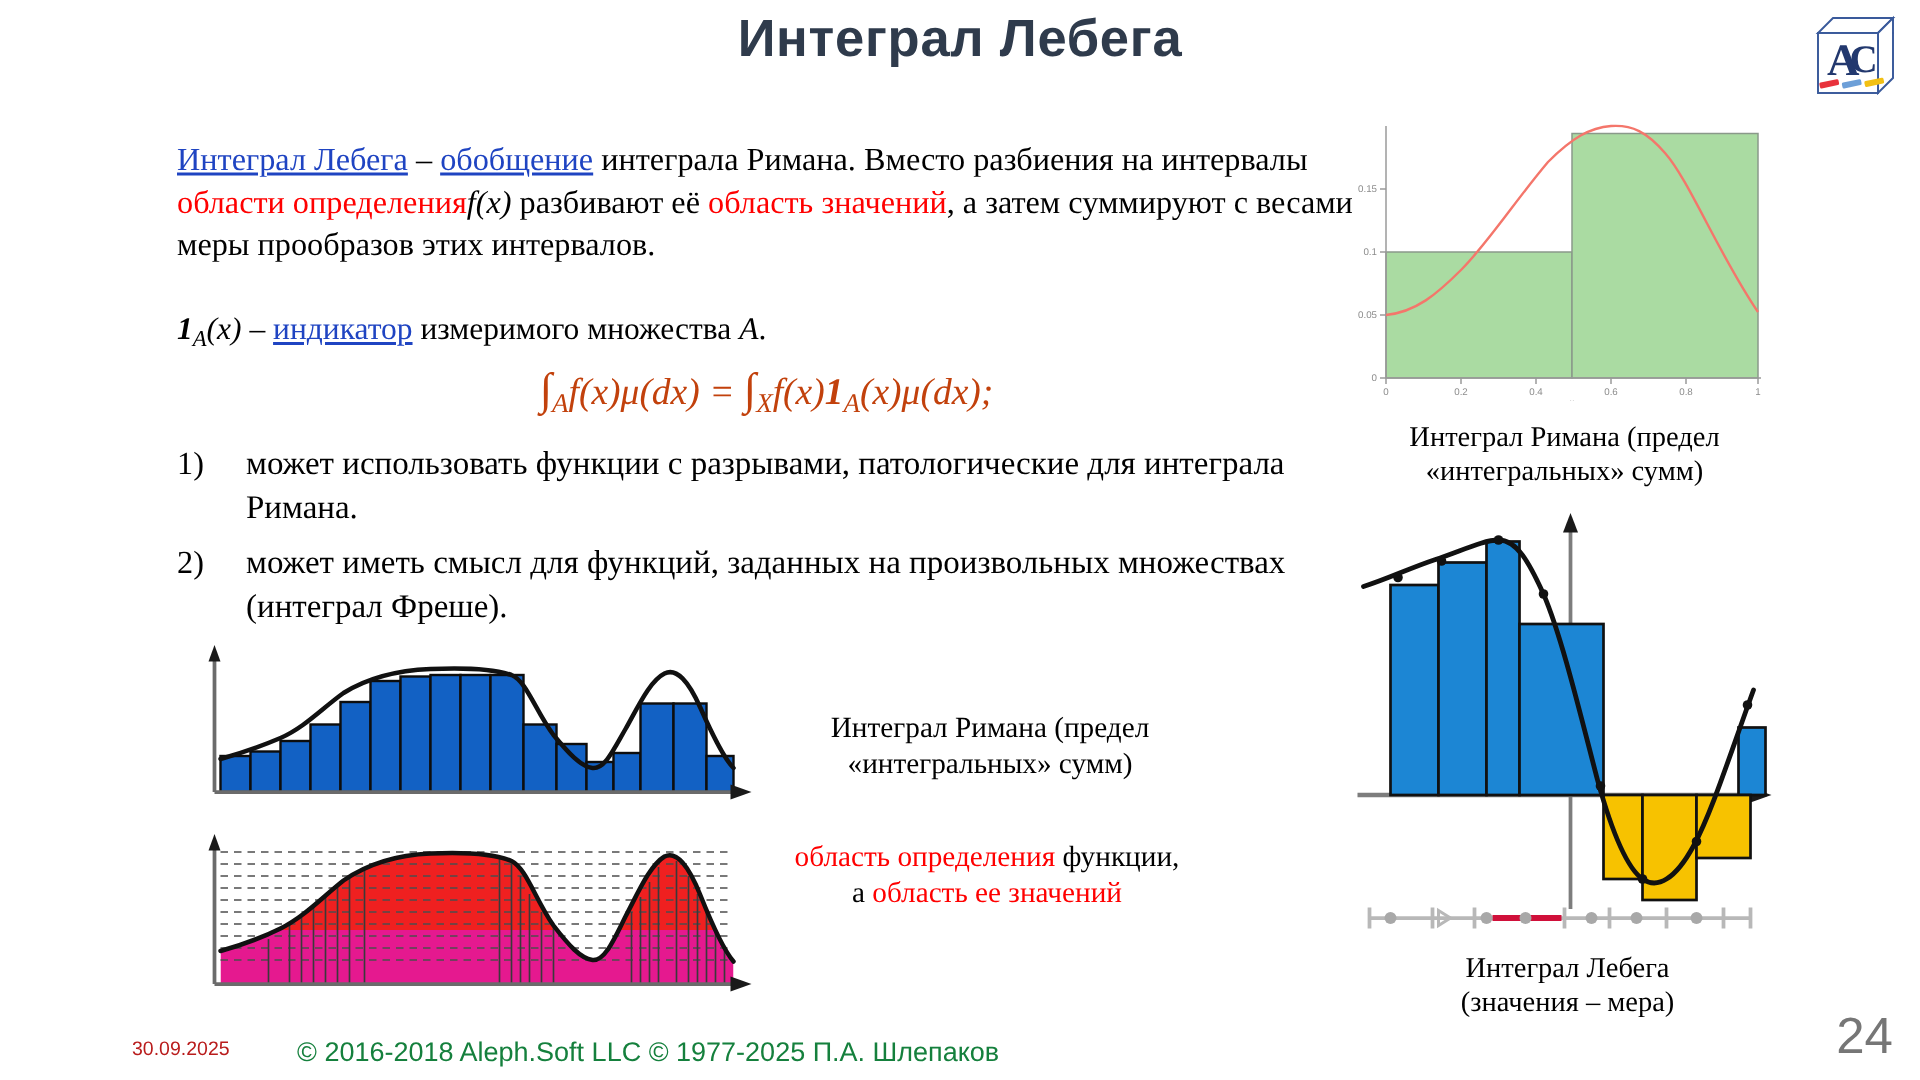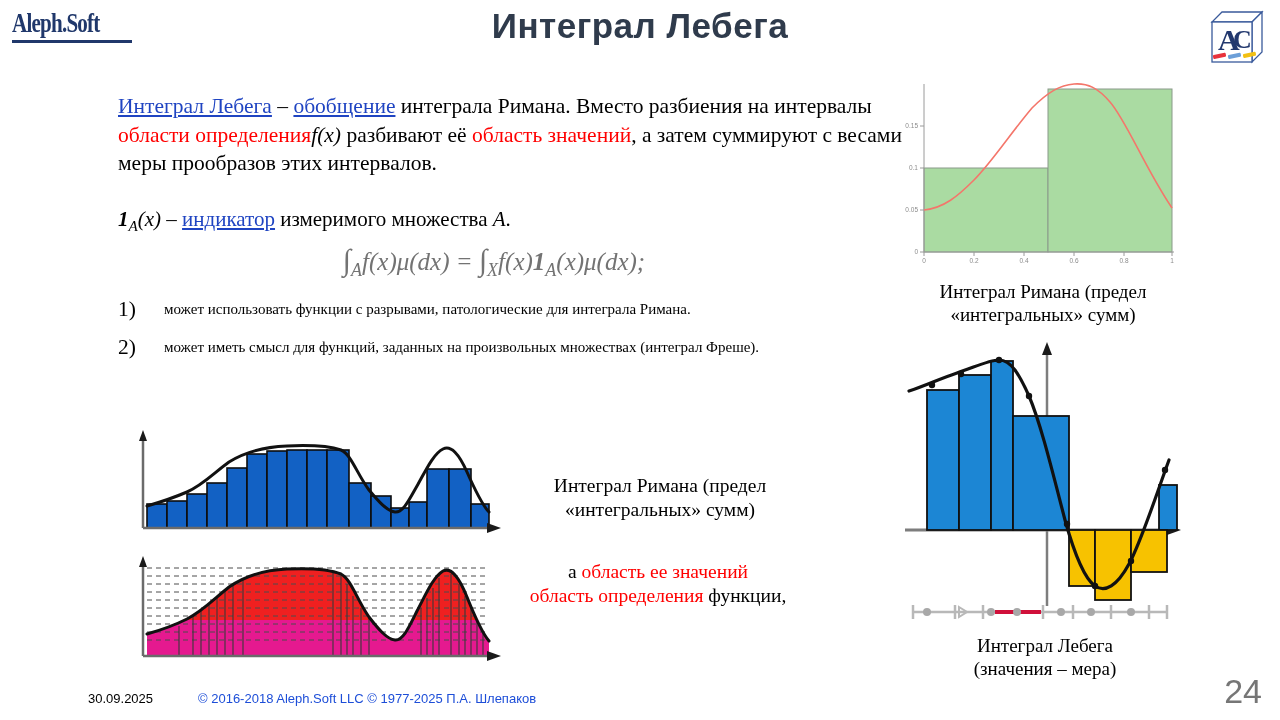--- a/index.html
+++ b/index.html
@@ -47,30 +47,30 @@
   .mathit{font-style:italic;font-family:"Liberation Serif",serif;}
 
   .indicator-line{
     position:absolute;left:118px;top:205px;width:790px;
     font-size:21px;line-height:28px;color:#000;
   }
   .bold1{font-weight:bold;}
   .sub{font-size:0.72em;vertical-align:-0.32em;font-style:italic;}
 
   .formula{
-    position:absolute;left:109px;top:243px;width:770px;
-    text-align:center;font-size:25px;color:#737373;font-style:italic;
+    position:absolute;left:126px;top:243px;width:770px;
+    text-align:center;font-size:25px;color:#c2410c;font-style:italic;
   }
   .bigint{font-size:30px;font-style:italic;font-family:"Liberation Serif",serif;}
 
   
   .num-list{position:absolute;left:118px;top:295px;width:790px;}
   .num-item{display:flex;margin-bottom:9px;}
   .num-marker{width:46px;flex:none;font-size:21.5px;line-height:28.5px;}
-  .num-body{font-size:15px;line-height:28.5px;text-align:center;}
+  .num-body{font-size:22px;line-height:28.5px;}
 
   
   .caption{
     font-size:19.5px;line-height:24px;text-align:center;color:#000;
   }
   #caption-riemann-left{position:absolute;left:505px;top:474px;width:310px;}
   #caption-lebesgue-left{position:absolute;left:498px;top:560px;width:320px;}
   #caption-riemann-right{position:absolute;left:898px;top:280px;width:290px;
     font-size:19px;line-height:23px;text-align:center;}
   #caption-lebesgue-right{position:absolute;left:905px;top:634px;width:280px;
@@ -78,41 +78,37 @@
 
   
   #fig-riemann-green{position:absolute;left:902px;top:62px;width:278px;height:205px;}
   #fig-riemann-bars{position:absolute;left:133px;top:428px;width:370px;height:112px;}
   #fig-lebesgue-slices{position:absolute;left:133px;top:548px;width:370px;height:122px;}
   #fig-lebesgue-measure{position:absolute;left:895px;top:334px;width:290px;height:296px;}
 
   
   #footer-date{
     position:absolute;left:88px;top:691px;
-    font-family:"Liberation Sans", sans-serif;font-size:13px;color:#000000;
+    font-family:"Liberation Sans", sans-serif;font-size:13px;color:#b91c1c;
   }
   #footer-copy{
     position:absolute;left:198px;top:691px;
-    font-family:"Liberation Sans", sans-serif;font-size:13px;color:#1d4ed8;
+    font-family:"Liberation Sans", sans-serif;font-size:18px;color:#15803d;
   }
   #page-number{
     position:absolute;right:18px;top:672px;
     font-family:"Liberation Sans", sans-serif;font-weight:normal;
     font-size:34px;color:#767676;
   }
 </style>
 </head>
 <body>
 
 <div class="slide">
 
-  <div id="brand-logo">
-    <div class="brand-text">Aleph.Soft</div>
-    <div class="brand-rule"></div>
-  </div>
 
   <div id="page-title">Интеграл Лебега</div>
 
   <div id="corp-logo">
     <svg viewBox="0 0 62 62" width="62" height="62">
       <polygon points="6,16 46,16 56,6 16,6" fill="#ffffff" stroke="#3a5a9b" stroke-width="1.3"></polygon>
       <polygon points="46,16 56,6 56,46 46,56" fill="#ffffff" stroke="#3a5a9b" stroke-width="1.3"></polygon>
       <rect x="6" y="16" width="40" height="40" fill="#ffffff" stroke="#3a5a9b" stroke-width="1.3"></rect>
       <text x="12" y="44" font-family="Liberation Serif, serif" font-size="30" font-weight="bold" fill="#22386e">A</text>
       <text x="27" y="42" font-family="Liberation Serif, serif" font-size="26" font-weight="bold" fill="#22386e">C</text>
@@ -276,22 +272,22 @@
           <line x1="350" y1="84" x2="350" y2="108"></line>
       </g>
       <path d="M14,86 C28,82 40,78 54,71 C70,63 82,50 96,39 C112,28 130,22 154,21 C176,20 196,21 208,26 C218,31 224,52 236,69 C246,82 254,91 262,92 C270,93 276,79 284,63 C292,48 300,29 310,23 C318,19 326,29 334,49 C342,69 350,86 356,93" fill="none" stroke="#111111" stroke-width="3" stroke-linecap="round"></path>
       <line x1="10" y1="108" x2="358" y2="108" stroke="#6b6b6b" stroke-width="2.5"></line>
       <line x1="10" y1="108" x2="10" y2="14" stroke="#6b6b6b" stroke-width="2.5"></line>
       <polygon points="10,8 6,19 14,19" fill="#1a1a1a"></polygon>
       <polygon points="368,108 354,103 354,113" fill="#1a1a1a"></polygon>
     </svg>
   </div>
   <div id="caption-lebesgue-left" class="caption">
+    <div><span class="red">область определения</span><span> функции,</span></div>
     <div><span>а </span><span class="red">область ее значений</span></div>
-    <div><span class="red">область определения</span><span> функции,</span></div>
   </div>
 
   <div id="fig-lebesgue-measure">
     <svg viewBox="0 0 290 296" width="290" height="296">
 
       <line x1="10" y1="196" x2="278" y2="196" stroke="#7d7d7d" stroke-width="3"></line>
       <polygon points="286,196 272,191 272,201" fill="#1a1a1a"></polygon>
       <line x1="152" y1="272" x2="152" y2="16" stroke="#7d7d7d" stroke-width="2.5"></line>
       <polygon points="152,8 147,21 157,21" fill="#1a1a1a"></polygon>
 

